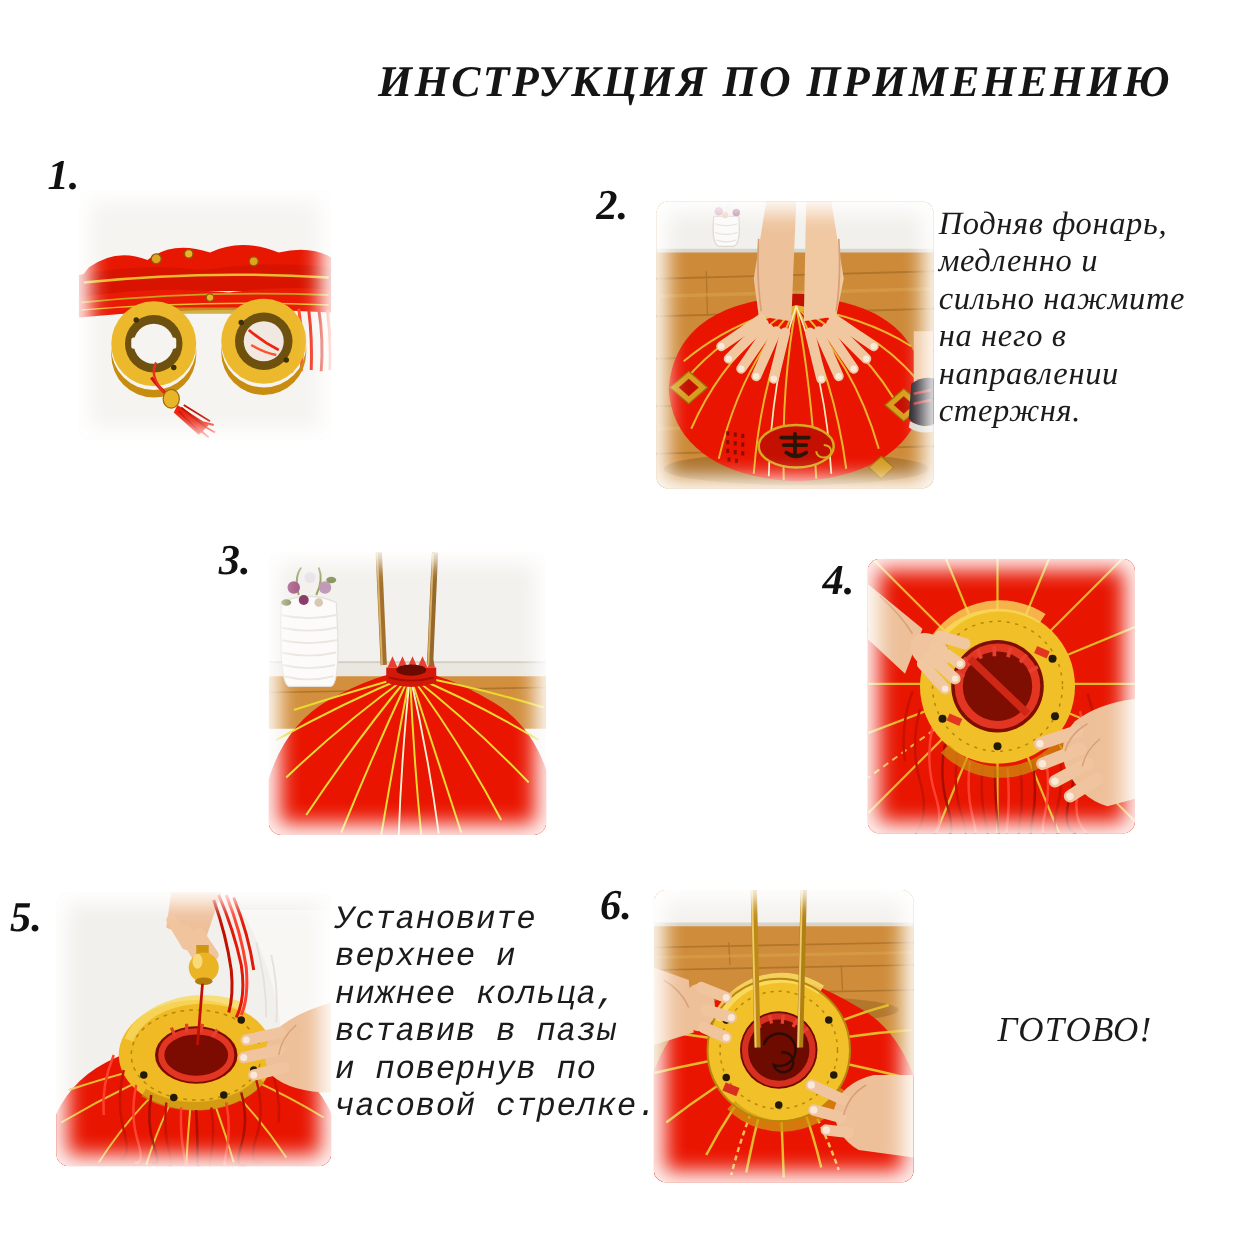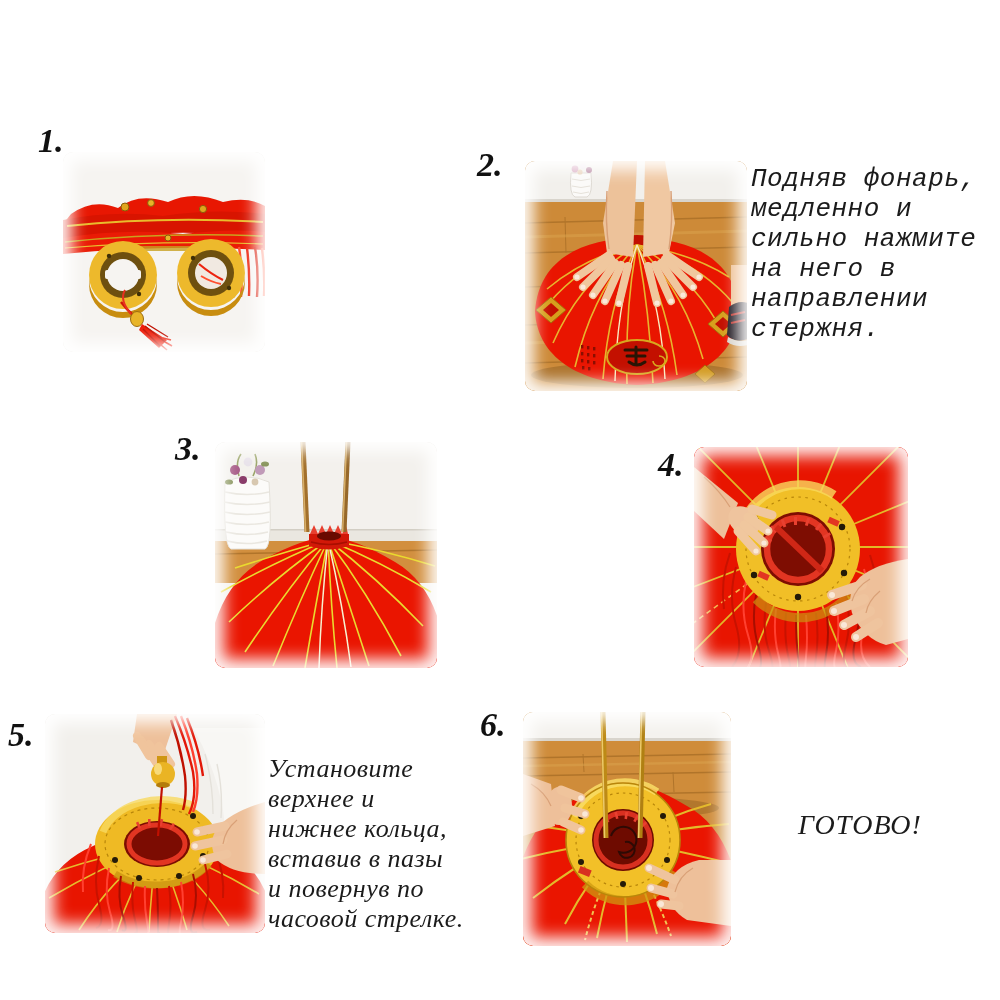--- a/index.html
+++ b/index.html
@@ -10,36 +10,37 @@
   .num{position:absolute;font-size:34px;font-weight:bold;font-style:italic;color:#111;}
   .caption{position:absolute;margin:0;font-style:italic;font-size:26px;line-height:30px;
            letter-spacing:.5px;white-space:pre-line;color:#1b1b1b;}
   .photo{position:absolute;margin:0;border-radius:10px;overflow:hidden;}
   .photo svg{display:block;}
   .photo .vig{content:"";position:absolute;inset:0;border-radius:10px;pointer-events:none;
               box-shadow:inset 0 0 16px 9px rgba(255,255,255,.95);}
   
   .n1{left:38px;top:122px;} .p1{left:63px;top:152px;} .c1{left:262px;top:230px;}
   
-  .n2{left:477px;top:146px;} .p2{left:525px;top:161px;} .c2{left:751px;top:164px;font-family:Liberation Mono, monospace;}
+  .n2{left:477px;top:146px;} .p2{left:525px;top:161px;} .c2{left:751px;top:164px;}
   
   .n3{left:175px;top:430px;} .p3{left:215px;top:442px;} .c3{left:447px;top:499px;}
   
   .n4{left:658px;top:446px;} .p4{left:694px;top:447px;}
   
-  .n5{left:8px;top:716px;} .p5{left:45px;top:714px;} .c5{left:268px;top:754px;}
+  .n5{left:8px;top:716px;} .p5{left:45px;top:714px;} .c5{left:268px;top:720px;font-family:Liberation Mono, monospace;}
   
   .n6{left:480px;top:706px;} .p6{left:523px;top:712px;}
   .c6{left:798px;top:810px;font-size:28px;letter-spacing:1px;white-space:nowrap;}
 </style>
 </head>
 <body>
 
 <div class="page">
 
+  <h1 class="title">ИНСТРУКЦИЯ ПО ПРИМЕНЕНИЮ</h1>
 
   <div class="num n1">1.</div>
   <figure class="photo p1">
     <svg width="202" height="200" viewBox="0 0 202 200">
       <rect width="202" height="200" fill="#f6f4f1"></rect>
       <g>
         <path d="M8,62 Q30,46 55,56 Q75,40 105,50 Q130,38 160,50 Q185,44 202,54 L202,68 L0,72 Z" fill="#e81702"></path>
         <path d="M0,68 Q50,58 100,64 Q150,56 202,62 L202,84 Q100,76 0,88 Z" fill="#d81400"></path>
         <path d="M0,86 Q60,76 120,82 Q170,76 202,80 L202,98 Q100,92 0,102 Z" fill="#ea1b05"></path>
         <path d="M4,74 Q100,64 200,70" stroke="#e9bc2c" stroke-width="2" fill="none"></path>

